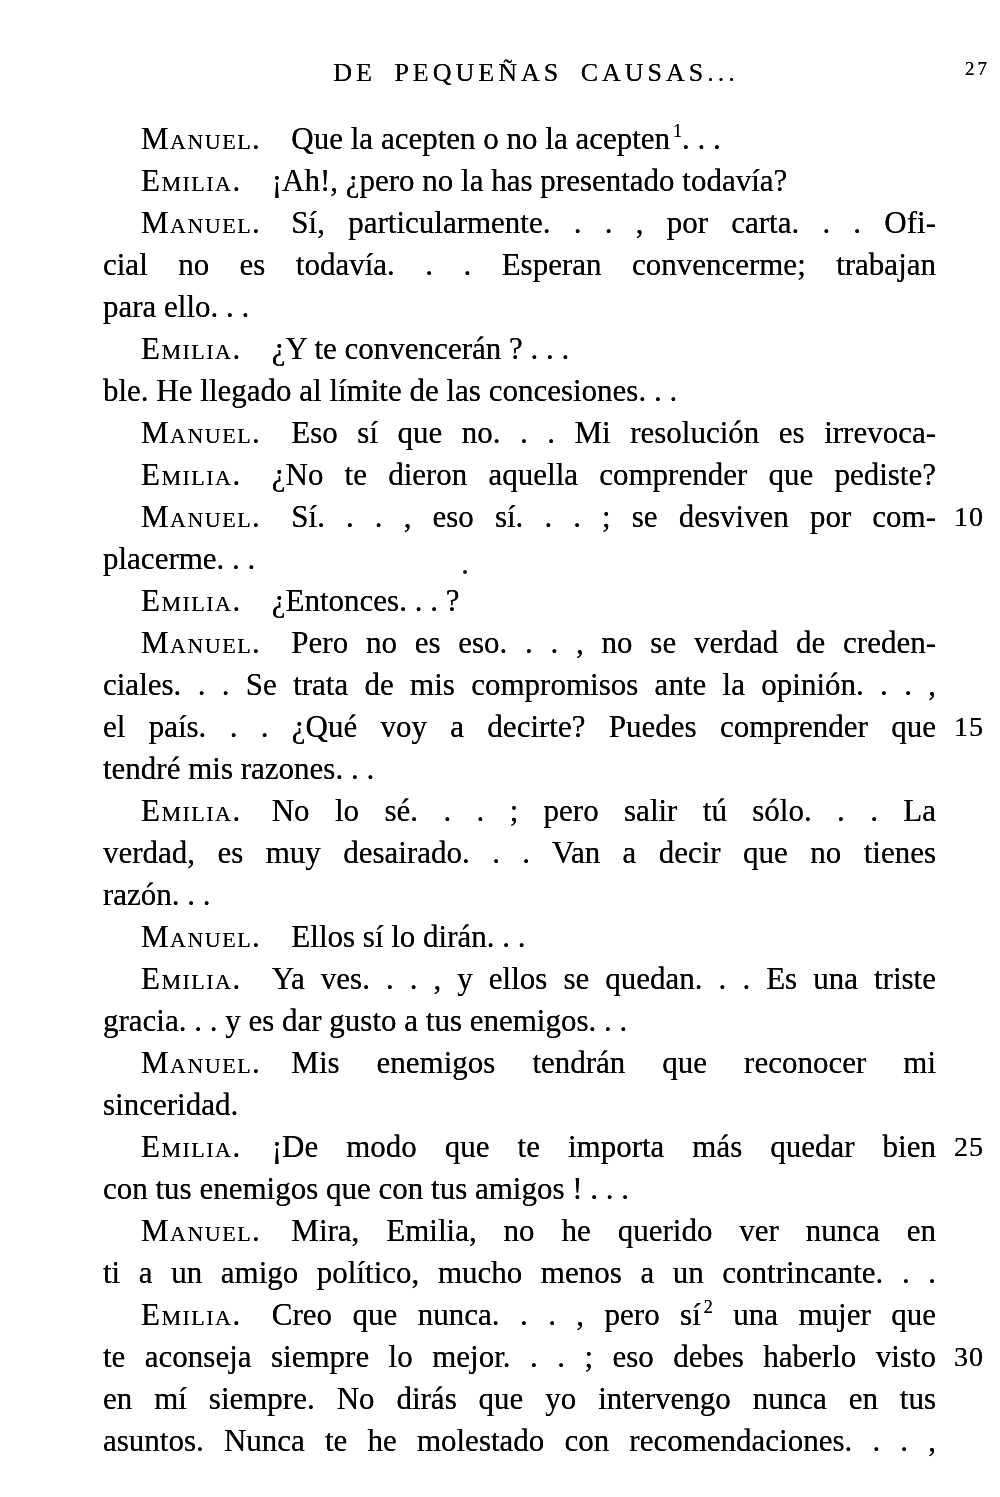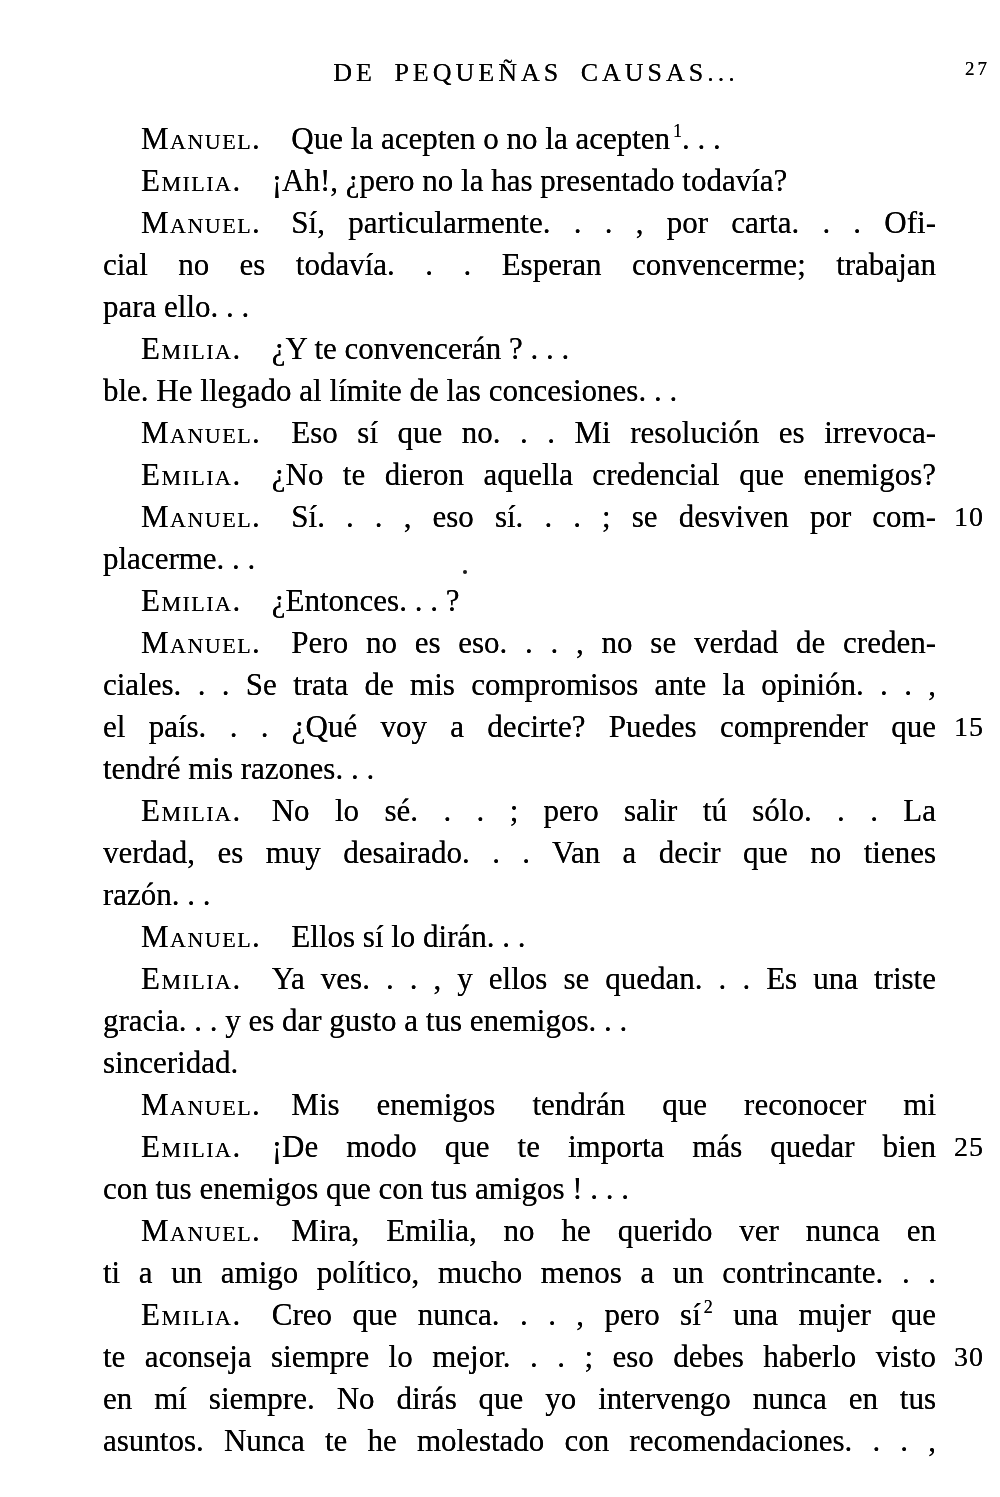--- a/index.html
+++ b/index.html
@@ -83,36 +83,36 @@
   </div>
   <div class="text-block">
       <div class="line indent"><span class="speaker">Manuel.</span><span class="text">Que la acepten o no la acepten</span><span class="sup">1</span><span class="text">. . .</span></div>
       <div class="line indent"><span class="speaker">Emilia.</span><span class="text">¡Ah!, ¿pero no la has presentado todavía?</span></div>
       <div class="line just indent"><span class="speaker">Manuel.</span><span class="text">Sí, particularmente. . . , por carta. . . Ofi-</span></div>
       <div class="line just"><span class="text">cial no es todavía. . . Esperan convencerme; trabajan</span></div>
       <div class="line"><span class="text">para ello. . .</span></div>
       <div class="line indent"><span class="speaker">Emilia.</span><span class="text">¿Y te convencerán ? . . .</span></div>
       <div class="line"><span class="text">ble.  He llegado al límite de las concesiones. . .</span></div>
       <div class="line just indent"><span class="speaker">Manuel.</span><span class="text">Eso sí que no. . . Mi resolución es irrevoca-</span></div>
-      <div class="line just indent"><span class="speaker">Emilia.</span><span class="text">¿No te dieron aquella credencial que enemigos?</span></div>
+      <div class="line just indent"><span class="speaker">Emilia.</span><span class="text">¿No te dieron aquella comprender que pediste?</span></div>
       <div class="line just indent"><span class="speaker">Manuel.</span><span class="text">Sí. . . , eso sí. . . ;  se desviven por com-</span><span class="margin-num">10</span></div>
       <div class="line"><span class="text">placerme. . .</span></div>
       <div class="line indent"><span class="speaker">Emilia.</span><span class="text">¿Entonces. . . ?</span></div>
       <div class="line just indent"><span class="speaker">Manuel.</span><span class="text">Pero no es eso. . . , no se verdad de creden-</span></div>
       <div class="line just"><span class="text">ciales. . . Se trata de mis compromisos ante la opinión. . . ,</span></div>
       <div class="line just"><span class="text">el país. . . ¿Qué voy a decirte? Puedes comprender que</span><span class="margin-num">15</span></div>
       <div class="line"><span class="text">tendré mis razones. . .</span></div>
       <div class="line just indent"><span class="speaker">Emilia.</span><span class="text">No lo sé. . . ;  pero salir tú sólo. . . La</span></div>
       <div class="line just"><span class="text">verdad, es muy desairado. . . Van a decir que no tienes</span></div>
       <div class="line"><span class="text">razón. . .</span></div>
       <div class="line indent"><span class="speaker">Manuel.</span><span class="text">Ellos sí lo dirán. . .</span></div>
       <div class="line just indent"><span class="speaker">Emilia.</span><span class="text">Ya ves. . . , y ellos se quedan. . . Es una triste</span></div>
       <div class="line"><span class="text">gracia. . . y es dar gusto a tus enemigos. . .</span></div>
+      <div class="line just indent"><span class="speaker">Manuel.</span><span class="text">Mis enemigos tendrán que reconocer mi</span></div>
       <div class="line"><span class="text">sinceridad.</span></div>
-      <div class="line just indent"><span class="speaker">Manuel.</span><span class="text">Mis enemigos tendrán que reconocer mi</span></div>
       <div class="line just indent"><span class="speaker">Emilia.</span><span class="text">¡De modo que te importa más quedar bien</span><span class="margin-num">25</span></div>
       <div class="line"><span class="text">con tus enemigos que con tus amigos ! . . .</span></div>
       <div class="line just indent"><span class="speaker">Manuel.</span><span class="text">Mira, Emilia, no he querido ver nunca en</span></div>
       <div class="line just"><span class="text">ti a un amigo político, mucho menos a un contrincante. . .</span></div>
       <div class="line just indent"><span class="speaker">Emilia.</span><span class="text">Creo que nunca. . . , pero sí</span><span class="sup">2</span><span class="text"> una mujer que</span></div>
       <div class="line just"><span class="text">te aconseja siempre lo mejor. . . ;  eso debes haberlo visto</span><span class="margin-num">30</span></div>
       <div class="line just"><span class="text">en mí siempre.  No dirás que yo intervengo nunca en tus</span></div>
       <div class="line just"><span class="text">asuntos.  Nunca te he molestado con recomendaciones. . . ,</span></div>
     </div>
   <div class="speck"></div>

